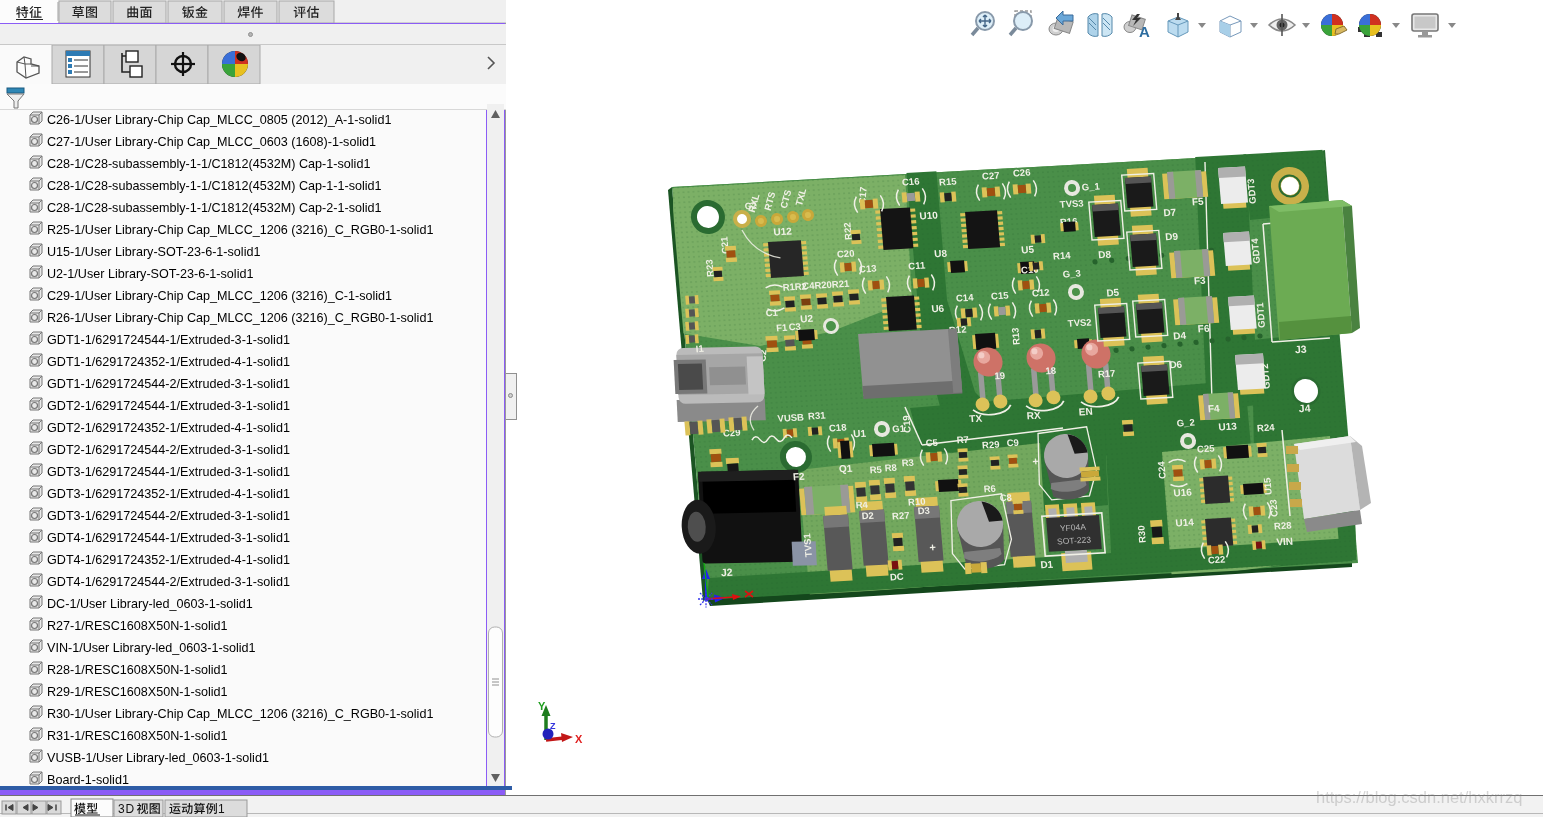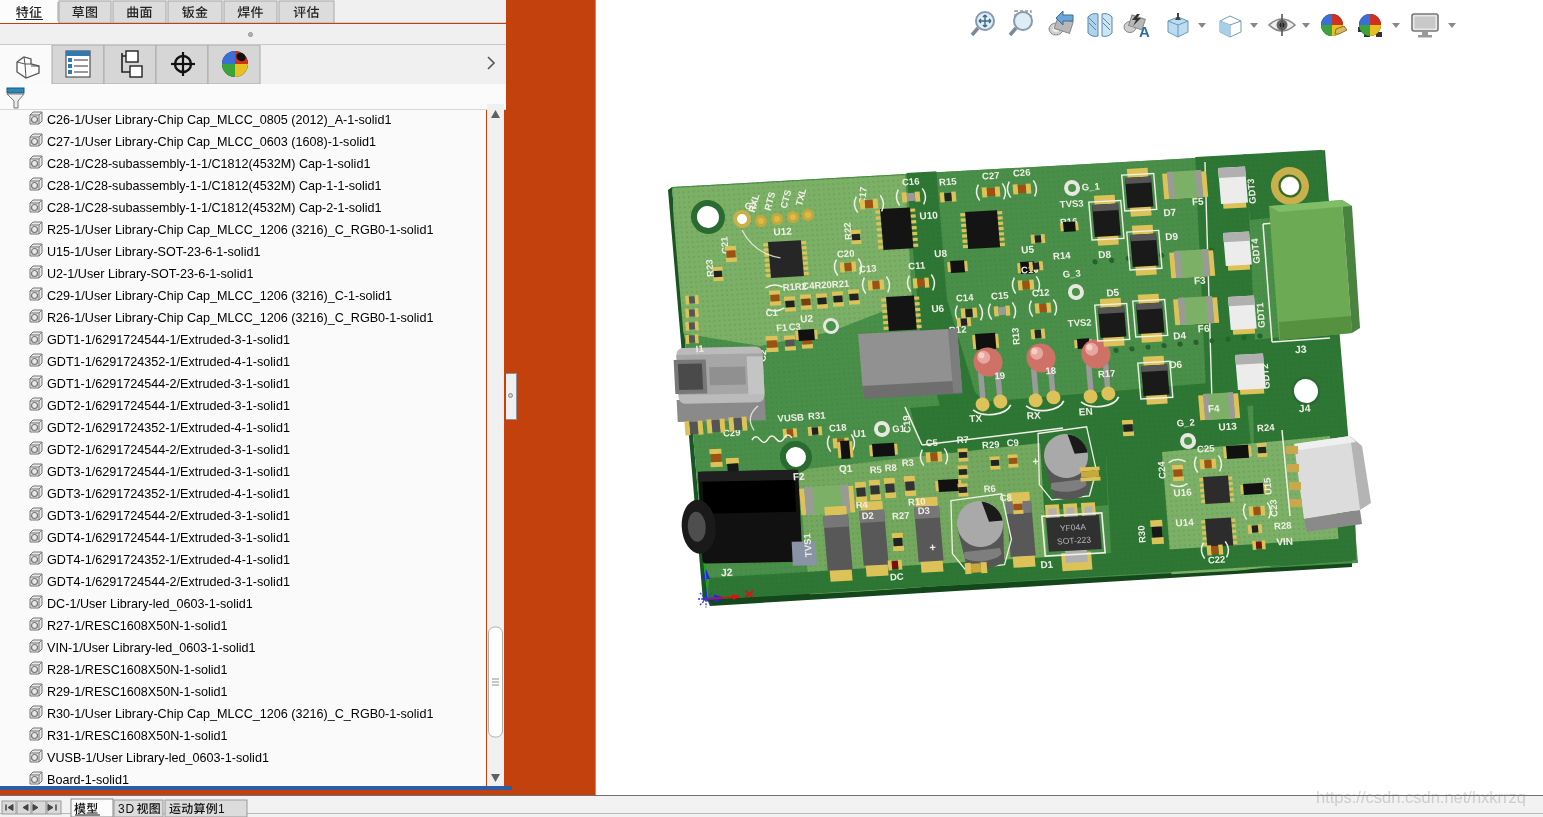--- a/index.html
+++ b/index.html
@@ -919,21 +919,21 @@
       <polygon points="706,569 702,579 710,579" fill="#2222ee"></polygon>
       <line x1="706" y1="599" x2="716" y2="598.5" stroke="#2222ee" stroke-width="2"></line>
       <polygon points="725,598 714,594.5 715,602.5" fill="#2222ee"></polygon>
       <line x1="706" y1="599" x2="734" y2="597" stroke="#dd1111" stroke-width="1.6"></line>
       <polygon points="741,596.5 732,594 733,600" fill="#dd1111"></polygon>
       <path d="M745 591 l8 6 M753 591 l-8 6" stroke="#dd1111" stroke-width="1.6"></path>
       <path d="M700 593 l12 12 M700 605 l12 -12 M706 590.5 l0 17 M698 599 l16 0" stroke="#3333ee" stroke-width="1.3" stroke-dasharray="2 1.2"></path>
       <line x1="704" y1="563" x2="708" y2="597" stroke="#11aa11" stroke-width="1.4"></line>
     </g>
   </svg>
-<div class="abs" style="left:0;top:0;width:596px;height:795px;background:#c2410c;border-right:1px solid #9a9a9a">
+<div class="abs" style="left:0;top:0;width:506px;height:795px;background:#8b5cf6;border-right:1px solid #9a9a9a">
     <div class="abs" style="left:0;top:0;width:506px;height:23px;background:#f0f0f0;border-bottom:1px solid #d0d0d0"></div>
     <svg class="abs" style="left:0;top:0" width="506" height="23" font-family="Liberation Sans, sans-serif">
       <rect x="0" y="0" width="58" height="23" fill="#fcfcfc"></rect>
       <line x1="58" y1="2" x2="58" y2="21" stroke="#a0a0a0"></line>
       <g transform="translate(15.7,17)">
         <path transform="translate(0.0,0.0) scale(0.013000,-0.013000)" d="M451.679931640625 744.4398193359375H917.919921875V657.8800659179688H451.679931640625ZM394.23992919921875 549.2398071289062H961.9999389648438V461.00006103515625H394.23992919921875ZM411.83990478515625 353.9998779296875H954.8399658203125V266.32012939453125H411.83990478515625ZM637.4400634765625 844.9999389648438H727.4797973632812V501.0799560546875H637.4400634765625ZM756.2401123046875 472.24005126953125H846.7198486328125V26.35980224609375Q846.7198486328125 -12.44012451171875 837.1998596191406 -33.920074462890625Q827.6798706054688 -55.4000244140625 801.8399047851562 -67.1199951171875Q776.43994140625 -77.8399658203125 735.8599548339844 -80.5799560546875Q695.2799682617188 -83.3199462890625 639.0799560546875 -83.3199462890625Q636.3999633789062 -62.760009765625 628.6399841308594 -35.840087890625Q620.8800048828125 -8.920166015625 610.8400268554688 10.95977783203125Q651.9600830078125 9.95977783203125 687.8800964355469 9.679779052734375Q723.8001098632812 9.3997802734375 735.6801147460938 9.83978271484375Q747.6801147460938 10.27978515625 751.9601135253906 13.71978759765625Q756.2401123046875 17.1597900390625 756.2401123046875 27.59979248046875ZM456.760009765625 207.2000732421875 525.4398193359375 250.43994140625Q559.7198486328125 216.23992919921875 595.1398620605469 172.59991455078125Q630.5598754882812 128.95989990234375 647.8798828125 94.7598876953125L574.4000854492188 45.72003173828125Q564.5200805664062 68.48004150390625 545.2600708007812 96.800048828125Q526.0000610351562 125.12005615234375 502.86004638671875 154.22006225585938Q479.72003173828125 183.320068359375 456.760009765625 207.2000732421875ZM43.36004638671875 277.19989013671875Q86.280029296875 287.95989990234375 142.260009765625 303.2799072265625Q198.239990234375 318.59991455078125 260.9399719238281 336.919921875Q323.63995361328125 355.23992919921875 385.43994140625 373.5599365234375L392.919921875 285.76019287109375Q307.11993408203125 257.76019287109375 219.47994995117188 230.16018676757812Q131.8399658203125 202.5601806640625 63.67999267578125 181.5601806640625ZM206.080078125 843.5599365234375H296.559814453125V-83.99993896484375H206.080078125ZM87.5201416015625 766.6399536132812 163.87994384765625 752.239990234375Q158.5599365234375 685.7999877929688 149.73992919921875 619.739990234375Q140.919921875 553.6799926757812 129.5399169921875 495.3399963378906Q118.159912109375 437 103.39990234375 392.55999755859375Q95.7999267578125 398.91998291015625 82.4599609375 405.77996826171875Q69.1199951171875 412.63995361328125 55.500030517578125 419.49993896484375Q41.88006591796875 426.35992431640625 32.28009033203125 430.0399169921875Q47.04010009765625 471.7999267578125 57.80010986328125 526.4599304199219Q68.56011962890625 581.1199340820312 76.16012573242188 642.9999389648438Q83.7601318359375 704.8799438476562 87.5201416015625 766.6399536132812ZM112.3599853515625 643.119873046875H383.679931640625V552.64013671875H97.280029296875Z" fill="#222"></path>
         <path transform="translate(13.3,0.0) scale(0.013000,-0.013000)" d="M262.7200927734375 620.919921875 346.599853515625 587.280029296875Q313.35986328125 527.0400390625 268.43988037109375 466.6600646972656Q223.5198974609375 406.28009033203125 174.0399169921875 352.9601135253906Q124.5599365234375 299.64013671875 75.199951171875 258.84014892578125Q71.51995849609375 269.68011474609375 63.0999755859375 287.9000549316406Q54.67999267578125 306.1199951171875 44.920013427734375 324.679931640625Q35.1600341796875 343.2398681640625 27.24005126953125 354.63983154296875Q70.88006591796875 386.83984375 114.42007446289062 429.7598571777344Q157.9600830078125 472.67987060546875 196.62008666992188 521.5398864746094Q235.28009033203125 570.39990234375 262.7200927734375 620.919921875ZM239.7601318359375 842.1199340820312 329.79986572265625 807.4800415039062Q300.43988037109375 763.0000610351562 260.639892578125 717.580078125Q220.83990478515625 672.1600952148438 176.87991333007812 632.1401062011719Q132.919921875 592.1201171875 89.23992919921875 561.4401245117188Q83.87994384765625 572.7200927734375 75.3399658203125 587.3600463867188Q66.79998779296875 602 57.20001220703125 616.6399536132812Q47.60003662109375 631.2799072265625 40.12005615234375 640.5598754882812Q78.320068359375 665.7598876953125 116.4600830078125 699.5798950195312Q154.60009765625 733.39990234375 187.30010986328125 770.659912109375Q220.0001220703125 807.919921875 239.7601318359375 842.1199340820312ZM167.64013671875 417.5601806640625 260.35986328125 510.39990234375 264.27984619140625 507.71990966796875V-84.43994140625H167.64013671875ZM386.3199462890625 772.639892578125H935.4799194335938V684.2801513671875H386.3199462890625ZM673.639892578125 417.55987548828125H918.3599243164062V330.32012939453125H673.639892578125ZM324.23992919921875 31.6798095703125H966.43994140625V-57.7999267578125H324.23992919921875ZM418.760009765625 498.32000732421875H509.3597412109375V-17.72003173828125H418.760009765625ZM628.280029296875 744.7999877929688H722.6797485351562V-23.280029296875H628.280029296875Z" fill="#222"></path>
       </g>
       <line x1="16.0" y1="19.5" x2="43.0" y2="19.5" stroke="#222"></line>
       <rect x="59" y="1" width="52" height="22" fill="#dcdcdc" stroke="#a8a8a8"></rect>
@@ -1328,12 +1328,12 @@
     </g>
     <rect x="165" y="4" width="82" height="17" fill="#dcdcdc" stroke="#999"></rect>
     <g transform="translate(169,17)">
       <path transform="translate(0.0,0.0) scale(0.012000,-0.012000)" d="M380.1199951171875 786.7998657226562H887.9999389648438V698.0001220703125H380.1199951171875ZM313.44000244140625 561.4398193359375H956.719970703125V472.64007568359375H313.44000244140625ZM684.3600463867188 400.60003662109375 763.1198120117188 436.679931640625Q792.6398315429688 389.0399169921875 826.33984375 333.89990234375Q860.0398559570312 278.7598876953125 890.35986328125 226.93988037109375Q920.6798706054688 175.119873046875 939.5598754882812 137.119873046875L854.7601318359375 93.1199951171875Q837.5601196289062 132.1199951171875 808.5801086425781 185.44000244140625Q779.60009765625 238.760009765625 746.9600830078125 295.52001953125Q714.320068359375 352.280029296875 684.3600463867188 400.60003662109375ZM261.79986572265625 497.639892578125V83.59991455078125H169.5201416015625V409.96014404296875H38.36004638671875V497.639892578125ZM62.40008544921875 737.760009765625 124.95989990234375 797.5198364257812Q153.159912109375 778.5198364257812 186.659912109375 754.9598388671875Q220.159912109375 731.3998413085938 251.71990966796875 708.7798461914062Q283.2799072265625 686.1598510742188 303.2799072265625 668.599853515625L237.92010498046875 600.2400512695312Q219.04010009765625 618.3600463867188 188.32009887695312 642.5400390625Q157.60009765625 666.7200317382812 124.38009643554688 691.9000244140625Q91.16009521484375 717.0800170898438 62.40008544921875 737.760009765625ZM226.51995849609375 122.27984619140625Q250.39996337890625 122.27984619140625 273.39996337890625 105.4598388671875Q296.39996337890625 88.63983154296875 337.5999755859375 63.559814453125Q388.03997802734375 32.6798095703125 453.6199645996094 24.35980224609375Q519.199951171875 16.039794921875 601.9599609375 16.039794921875Q642.7999877929688 16.039794921875 690.8599853515625 17.59979248046875Q738.9199829101562 19.1597900390625 789.2799682617188 21.999786376953125Q839.6399536132812 24.83978271484375 886.8399353027344 28.739776611328125Q934.0399169921875 32.6397705078125 973.159912109375 37.8797607421875Q967.7999267578125 24.35980224609375 961.0999450683594 5.41986083984375Q954.3999633789062 -13.52008056640625 949.7599792480469 -32.680023193359375Q945.1199951171875 -51.8399658203125 944.1199951171875 -66.23992919921875Q917.2000122070312 -67.7999267578125 875.760009765625 -69.7999267578125Q834.3200073242188 -71.7999267578125 785.5599975585938 -73.07992553710938Q736.7999877929688 -74.35992431640625 687.97998046875 -75.35992431640625Q639.1599731445312 -76.35992431640625 598.5999755859375 -76.35992431640625Q505.3599853515625 -76.35992431640625 439.97998046875 -64.919921875Q374.5999755859375 -53.47991943359375 321.5999755859375 -22.83990478515625Q291.91998291015625 -4.5198974609375 266.53997802734375 14.2401123046875Q241.15997314453125 33.0001220703125 224.8399658203125 33.0001220703125Q208.51995849609375 33.0001220703125 187.699951171875 14.880126953125Q166.87994384765625 -3.2398681640625 143.73992919921875 -31.17987060546875Q120.59991455078125 -59.119873046875 97.19989013671875 -91.07989501953125L31.52008056640625 -1.2001953125Q65.76007080078125 34.559814453125 100.36004638671875 62.31982421875Q134.96002197265625 90.079833984375 167.33999633789062 106.17984008789062Q199.719970703125 122.27984619140625 226.51995849609375 122.27984619140625ZM377.8399658203125 116.48004150390625Q375.15997314453125 126.6400146484375 369.5199890136719 143.8399658203125Q363.8800048828125 161.0399169921875 357.1200256347656 179.35986328125Q350.36004638671875 197.6798095703125 344.4400634765625 210.6397705078125Q358.800048828125 214.31976318359375 371.86004638671875 229.019775390625Q384.9200439453125 243.71978759765625 400.36004638671875 266.35980224609375Q407.800048828125 277.23980712890625 422.12005615234375 302.0398254394531Q436.4400634765625 326.83984375 454.14007568359375 361.2398681640625Q471.840087890625 395.639892578125 489.04010009765625 434.97991943359375Q506.2401123046875 474.3199462890625 519.4401245117188 514.719970703125L624.039794921875 485.0400390625Q599.5997924804688 428.08001708984375 568.1398010253906 370.1199951171875Q536.6798095703125 312.15997314453125 503.2198181152344 260.699951171875Q469.75982666015625 209.23992919921875 437.31982421875 168.83990478515625V166.71990966796875Q437.31982421875 166.71990966796875 428.27984619140625 161.63992309570312Q419.2398681640625 156.5599365234375 407.57989501953125 148.51995849609375Q395.919921875 140.47998046875 386.87994384765625 131.94000244140625Q377.8399658203125 123.4000244140625 377.8399658203125 116.48004150390625ZM377.8399658203125 116.48004150390625 375.03997802734375 191.31982421875 429.91986083984375 223.67974853515625 856.0399780273438 255.999755859375Q859.2799682617188 236.6798095703125 865.199951171875 212.65988159179688Q871.1199340820312 188.63995361328125 875.4799194335938 173.55999755859375Q752.0798950195312 162 668.2598876953125 154.16000366210938Q584.4398803710938 146.32000732421875 532.0998840332031 140.98001098632812Q479.7598876953125 135.6400146484375 449.6799011230469 131.80001831054688Q419.59991455078125 127.96002197265625 403.9599304199219 124.34002685546875Q388.3199462890625 120.72003173828125 377.8399658203125 116.48004150390625Z" fill="#111"></path>
       <path transform="translate(12.2,0.0) scale(0.012000,-0.012000)" d="M505.96002197265625 619.0398559570312H903.6400756835938V528.4401245117188H505.96002197265625ZM855.8002319335938 619.0398559570312H948.0799560546875Q948.0799560546875 619.0398559570312 948.0799560546875 610.5598754882812Q948.0799560546875 602.0798950195312 947.7999572753906 591.4799194335938Q947.5199584960938 580.8799438476562 947.5199584960938 574.0799560546875Q943.199951171875 420.43994140625 938.3199462890625 313.7799377441406Q933.43994140625 207.11993408203125 927.0599365234375 138.49993896484375Q920.679931640625 69.87994384765625 911.7399291992188 31.199951171875Q902.7999267578125 -7.48004150390625 889.919921875 -24.1600341796875Q873.43994140625 -46.55999755859375 855.7999572753906 -55.699981689453125Q838.1599731445312 -64.8399658203125 812.7999877929688 -68.63995361328125Q789.1199951171875 -71.43994140625 752.1999816894531 -71.5599365234375Q715.2799682617188 -71.679931640625 675.9599609375 -69.35992431640625Q674.3999633789062 -48.91998291015625 666.7999877929688 -22.720062255859375Q659.2000122070312 3.4798583984375 646.9200439453125 23.35980224609375Q686.4000854492188 19.9197998046875 719.7801208496094 19.199798583984375Q753.16015625 18.47979736328125 769.16015625 18.47979736328125Q782.0401611328125 18.039794921875 790.920166015625 21.379791259765625Q799.8001708984375 24.71978759765625 807.3601684570312 33.83978271484375Q817.1201782226562 45.71978759765625 824.440185546875 80.81979370117188Q831.7601928710938 115.9197998046875 837.3002014160156 181.61981201171875Q842.8402099609375 247.31982421875 847.1602172851562 349.77984619140625Q851.480224609375 452.2398681640625 855.8002319335938 598.7199096679688ZM637.0402221679688 826.8799438476562H730.8799438476562Q730.43994140625 716.9600219726562 727.7199401855469 610.4000549316406Q724.9999389648438 503.840087890625 714.8399353027344 404.28009033203125Q704.679931640625 304.7200927734375 682.7399291992188 215.4600830078125Q660.7999267578125 126.2000732421875 622.2599182128906 50.660064697265625Q583.7199096679688 -24.87994384765625 523.39990234375 -82.99993896484375Q515.919921875 -71.03997802734375 503.3599548339844 -57.680023193359375Q490.79998779296875 -44.320068359375 477.4000244140625 -32.080108642578125Q464.00006103515625 -19.84014892578125 451.60009765625 -12.68017578125Q508.0001220703125 39.63983154296875 543.0201416015625 108.57986450195312Q578.0401611328125 177.5198974609375 597.4001770019531 259.8399353027344Q616.7601928710938 342.15997314453125 625.0202026367188 434.3399963378906Q633.2802124023438 526.52001953125 635.1602172851562 625.7000122070312Q637.0402221679688 724.8800048828125 637.0402221679688 826.8799438476562ZM85.6800537109375 764.159912109375H475.20001220703125V680.2801513671875H85.6800537109375ZM51.0400390625 528.5598754882812H493.08001708984375V442.44012451171875H51.0400390625ZM342.52008056640625 344.9200439453125 419.35986328125 365.91998291015625Q438.2398681640625 322.8399658203125 457.55987548828125 272.5399475097656Q476.8798828125 222.23992919921875 493.4198913574219 175.09991455078125Q509.95989990234375 127.95989990234375 518.2799072265625 93.5198974609375L435.96014404296875 66.39996337890625Q428.20013427734375 101.719970703125 413.0001220703125 149.63998413085938Q397.80010986328125 197.55999755859375 379.3200988769531 248.92001342773438Q360.840087890625 300.280029296875 342.52008056640625 344.9200439453125ZM90.239990234375 32.84014892578125 81.84002685546875 112.59991455078125 125.3199462890625 144.27984619140625 451.15997314453125 216.35980224609375Q452.719970703125 198.03985595703125 456.7999572753906 174.13992309570312Q460.87994384765625 150.239990234375 464.679931640625 135.72003173828125Q372.919921875 113.800048828125 310.6999206542969 98.4400634765625Q248.47991943359375 83.080078125 208.57992553710938 72.78009033203125Q168.679931640625 62.4801025390625 145.65994262695312 55.2401123046875Q122.63995361328125 48.0001220703125 110.3399658203125 43.040130615234375Q98.03997802734375 38.08013916015625 90.239990234375 32.84014892578125ZM89.67999267578125 33.2801513671875Q87.55999755859375 42.880126953125 82.42001342773438 58.680084228515625Q77.280029296875 74.48004150390625 71.08004760742188 91.1199951171875Q64.88006591796875 107.75994873046875 59.52008056640625 119.0399169921875Q72.88006591796875 123.2799072265625 83.78005981445312 141.25991821289062Q94.6800537109375 159.23992919921875 107.12005615234375 187.5599365234375Q113.12005615234375 200.99993896484375 124.00006103515625 232.3199462890625Q134.88006591796875 263.63995361328125 147.92007446289062 305.89996337890625Q160.9600830078125 348.15997314453125 173.28009033203125 396.91998291015625Q185.60009765625 445.67999267578125 193.92010498046875 493.44000244140625L286.75982666015625 465.88006591796875Q271.87982177734375 399.56005859375 250.03982543945312 331.0200500488281Q228.1998291015625 262.48004150390625 203.35983276367188 199.38003540039062Q178.51983642578125 136.280029296875 153.079833984375 85.52001953125V83.4000244140625Q153.079833984375 83.4000244140625 143.4798583984375 78.32003784179688Q133.8798828125 73.24005126953125 121.37991333007812 65.2000732421875Q108.87994384765625 57.16009521484375 99.27996826171875 48.6201171875Q89.67999267578125 40.08013916015625 89.67999267578125 33.2801513671875Z" fill="#111"></path>
       <path transform="translate(24.5,0.0) scale(0.012000,-0.012000)" d="M52.800048828125 159.07989501953125H950.9599609375V82.4801025390625H52.800048828125ZM266.59979248046875 450.16009521484375V401.0799560546875H749.8402099609375V450.16009521484375ZM266.59979248046875 344.080078125V294.11993408203125H749.8402099609375V344.080078125ZM266.59979248046875 554.2401123046875V506.5999755859375H749.8402099609375V554.2401123046875ZM171.080078125 614.47998046875H848.8399047851562V234.88006591796875H171.080078125ZM631.8401489257812 250.280029296875H729.1598510742188V-82.43994140625H631.8401489257812ZM166.51995849609375 773.8798828125H486.32000732421875V697.840087890625H166.51995849609375ZM557.3198852539062 773.8798828125H944.679931640625V697.840087890625H557.3198852539062ZM179.24005126953125 850.4799194335938 267.59979248046875 826.1199951171875Q238.23980712890625 760.4400024414062 194.13983154296875 698.4200134277344Q150.03985595703125 636.4000244140625 105.2398681640625 594.4000244140625Q97.07989501953125 602 82.83993530273438 611.9399719238281Q68.5999755859375 621.8799438476562 54.08001708984375 631.2599182128906Q39.56005859375 640.639892578125 28.28009033203125 646.5598754882812Q74.52008056640625 684.1998901367188 114.820068359375 738.5198974609375Q155.12005615234375 792.8399047851562 179.24005126953125 850.4799194335938ZM578.8399658203125 850.4799194335938 668.8796997070312 828.7999877929688Q644.0797119140625 763.5599975585938 603.4997253417969 705.2000122070312Q562.9197387695312 646.8400268554688 519.9197387695312 607.1600341796875Q510.6397705078125 614.6400146484375 495.2798156738281 623.4599914550781Q479.91986083984375 632.2799682617188 464.2799072265625 640.2599487304688Q448.63995361328125 648.2399291992188 436.79998779296875 653.0399169921875Q482.47998046875 688.919921875 520.1599731445312 741.5399169921875Q557.8399658203125 794.159912109375 578.8399658203125 850.4799194335938ZM220.360107421875 714.1600341796875 298.8798828125 740.5199584960938Q316.9998779296875 717.5199584960938 335.55987548828125 688.0199584960938Q354.119873046875 658.5199584960938 362.2398681640625 636.3999633789062L280.2401123046875 606.9200439453125Q272.360107421875 628.4800415039062 255.30010986328125 659.0400390625Q238.2401123046875 689.6000366210938 220.360107421875 714.1600341796875ZM649.3599853515625 716.3600463867188 725.3197631835938 748.9599609375Q749.1997680664062 725.9599609375 774.8197631835938 695.5199584960938Q800.4397583007812 665.0799560546875 813.5597534179688 641.6399536132812L733.6799926757812 605.800048828125Q722.1199951171875 628.800048828125 697.8999938964844 660.300048828125Q673.6799926757812 691.800048828125 649.3599853515625 716.3600463867188ZM300.72015380859375 251.280029296875H396.119873046875V163.44012451171875Q396.119873046875 129.96014404296875 385.5398864746094 95.68014526367188Q374.95989990234375 61.400146484375 346.4399108886719 29.20013427734375Q317.919921875 -2.9998779296875 264.919921875 -32.239898681640625Q211.919921875 -61.47991943359375 126.639892578125 -84.87994384765625Q117.0399169921875 -69.79998779296875 99.99996948242188 -48.86004638671875Q82.96002197265625 -27.92010498046875 67.320068359375 -14.96014404296875Q144.56011962890625 2.639892578125 190.80014038085938 24.459930419921875Q237.0401611328125 46.27996826171875 260.7601623535156 70.8800048828125Q284.48016357421875 95.48004150390625 292.60015869140625 119.76007080078125Q300.72015380859375 144.04010009765625 300.72015380859375 165.56011962890625Z" fill="#111"></path>
       <path transform="translate(36.7,0.0) scale(0.012000,-0.012000)" d="M296.760009765625 792.8798828125H641.9200439453125V704.0801391601562H296.760009765625ZM396.960205078125 755.52001953125 485.63995361328125 741.56005859375Q468.87994384765625 645.8800659179688 444.0599365234375 555.8600769042969Q419.23992919921875 465.840087890625 386.4599304199219 388.3800964355469Q353.679931640625 310.92010498046875 312.11993408203125 252.360107421875Q305.199951171875 259.9600830078125 292.3599853515625 271.36004638671875Q279.52001953125 282.760009765625 265.8400573730469 293.8799743652344Q252.16009521484375 304.99993896484375 242.0001220703125 312.0399169921875Q281.7601318359375 364.5599365234375 311.46014404296875 434.8599548339844Q341.16015625 505.15997314453125 362.5201721191406 587.2999877929688Q383.88018798828125 669.4400024414062 396.960205078125 755.52001953125ZM406.55999755859375 570.8798828125H571.4801025390625V484.20013427734375H379.64007568359375ZM542.440185546875 570.8798828125H557.9601440429688L573.4801025390625 573.4398803710938L628.3199462890625 560.159912109375Q604.919921875 320.83990478515625 532.5598754882812 161.21994018554688Q460.1998291015625 1.5999755859375 342.4798583984375 -84.0799560546875Q333.31988525390625 -66.8800048828125 316.179931640625 -45.320068359375Q299.03997802734375 -23.7601318359375 283.52001953125 -11.36016845703125Q353.280029296875 33.4398193359375 406.4400634765625 115.11981201171875Q459.60009765625 196.7998046875 494.4801330566406 308.0398254394531Q529.3601684570312 419.27984619140625 542.440185546875 552.919921875ZM355.48004150390625 280.08013916015625 405.39990234375 344.75994873046875Q427.47991943359375 329.3199462890625 452.23992919921875 309.6599426269531Q476.99993896484375 289.99993896484375 499.37994384765625 271.11993408203125Q521.7599487304688 252.23992919921875 535.199951171875 237.35992431640625L482.04010009765625 163.20013427734375Q469.16009521484375 180.08013916015625 447.340087890625 200.30014038085938Q425.52008056640625 220.5201416015625 401.5400695800781 241.80014038085938Q377.56005859375 263.08013916015625 355.48004150390625 280.08013916015625ZM679.400146484375 732.4398803710938H762.7199096679688V165.91998291015625H679.400146484375ZM841.3601684570312 837.1599731445312H929.5999145507812V36.59979248046875Q929.5999145507812 -4.44012451171875 919.5799255371094 -25.920074462890625Q909.5599365234375 -47.4000244140625 884.5999755859375 -58.67999267578125Q860.0800170898438 -69.9599609375 818.5000610351562 -73.47994995117188Q776.9201049804688 -76.99993896484375 717.2001342773438 -76.43994140625Q714.0801391601562 -57.55999755859375 705.2601623535156 -30.360076904296875Q696.440185546875 -3.16015625 686.8402099609375 16.1597900390625Q731.2802124023438 14.59979248046875 768.3002014160156 14.319793701171875Q805.3201904296875 14.039794921875 818.5601806640625 14.039794921875Q831.2401733398438 15.039794921875 836.3001708984375 19.819793701171875Q841.3601684570312 24.59979248046875 841.3601684570312 36.71978759765625ZM197.40020751953125 842.8799438476562 282.39996337890625 818.52001953125Q258.9599609375 736.4000244140625 226.61996459960938 653.5800476074219Q194.27996826171875 570.7600708007812 155.0999755859375 496.8800964355469Q115.91998291015625 423.0001220703125 71.239990234375 366.20013427734375Q68.1199951171875 377.60009765625 60.20001220703125 396.6600341796875Q52.280029296875 415.719970703125 43.520050048828125 435.0599060058594Q34.76007080078125 454.39984130859375 26.840087890625 466.35980224609375Q81.32012939453125 536.31982421875 125.60015869140625 636.1998596191406Q169.88018798828125 736.0798950195312 197.40020751953125 842.8799438476562ZM129.12017822265625 571.2801513671875 216.35992431640625 658.5198974609375 217.47991943359375 656.9598999023438V-82.11993408203125H129.12017822265625Z" fill="#111"></path>
       <text x="49.0" y="0.0" font-size="12px" fill="#111">1</text>
     </g>
   </svg>
-<div class="abs" style="left:1316px;top:788px;font-size:16.5px;color:rgba(130,130,130,0.33)">https://csdn.csdn.net/hxkrrzq</div>
+<div class="abs" style="left:1316px;top:788px;font-size:16.5px;color:rgba(130,130,130,0.33)">https://blog.csdn.net/hxkrrzq</div>
 </body></html>

